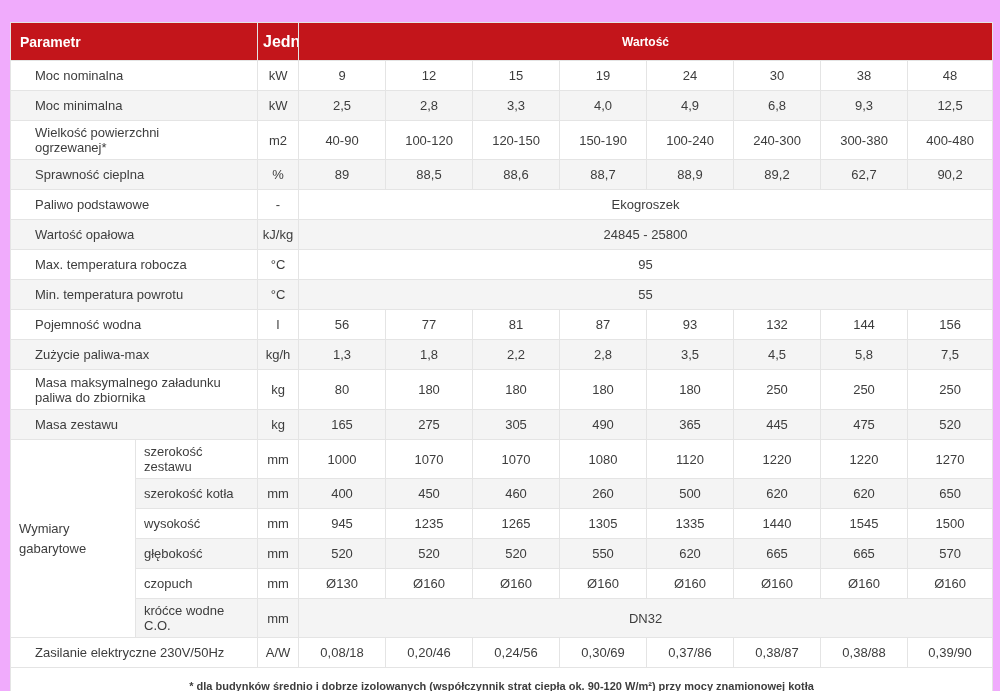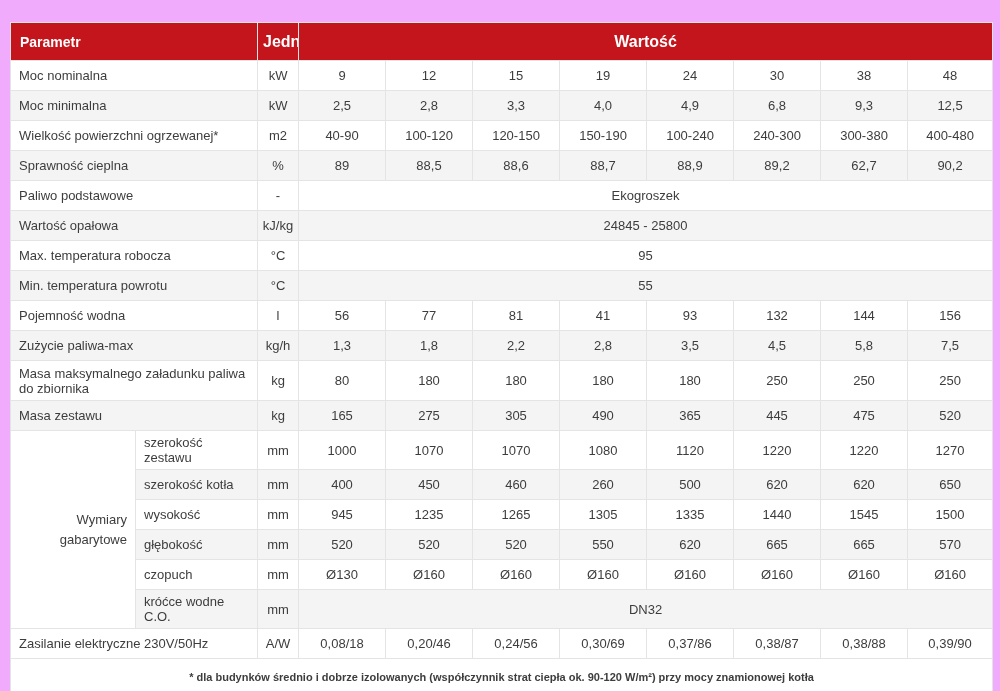--- a/index.html
+++ b/index.html
@@ -4,28 +4,28 @@
 <style>
   html,body{margin:0;padding:0;background:#ffffff;}
   body{font-family:"Liberation Sans","DejaVu Sans",sans-serif;}
   .page{position:relative;width:1000px;height:691px;background:#f0abfc;overflow:hidden;box-sizing:border-box;padding:22px 8px 0 10px;}
   table.spec{border-collapse:collapse;table-layout:fixed;width:982px;}
   table.spec td, table.spec th{border:1px solid #e4e4e4;box-sizing:border-box;overflow:hidden;}
   
   thead th{background:#c3151b;color:#ffffff;border:1px solid #c3151b;height:38px;border-top:3px solid #a31116;border-bottom:1px solid #b0b0b0;}
   th.h-param{text-align:left;padding-left:9px;font-size:14px;font-weight:bold;}
   th.h-unit{text-align:left;padding-left:5px;font-size:16px;font-weight:bold;border-left:2px solid #a31116;}
-  th.h-value{text-align:center;font-size:16px;font-weight:bold;border-left:2px solid #a31116;}
+  th.h-value{text-align:center;font-size:12px;font-weight:bold;border-left:2px solid #a31116;}
   
   tbody td{font-size:13px;color:#3d3d3d;height:30px;background-clip:padding-box;}
   tr.even td{background:#f4f4f4;}
   tr.odd td{background:#ffffff;}
-  td.param{ text-align:left;padding:4px 8px;}
+  td.param{ text-align:left;padding:4px 24px;}
   td.sub{ text-align:left;padding:4px 8px;}
-  td.group{ text-align:right;padding:4px 8px;background:#ffffff !important;line-height:1.5;}
+  td.group{ text-align:left;padding:4px 8px;background:#ffffff !important;line-height:1.5;}
   td.unit{ text-align:center;padding:4px 2px;}
   td.val{ text-align:center;padding:4px 2px;}
   td.merged{ text-align:center;padding:4px 2px;}
   tr.tall td{height:40px;}
   
   tr.footnote td{background:#ffffff;text-align:center;font-size:11px;font-weight:bold;color:#3d3d3d;height:16px;padding:12px 2px;}
 </style>
 </head>
 <body>
 
@@ -120,21 +120,21 @@
           <td class="param" colspan="2">Min. temperatura powrotu</td>
           <td class="unit">°C</td>
           <td class="merged" colspan="8">55</td>
         </tr>
         <tr class="odd">
           <td class="param" colspan="2">Pojemność wodna</td>
           <td class="unit">l</td>
           <td class="val">56</td>
           <td class="val">77</td>
           <td class="val">81</td>
-          <td class="val">41</td>
+          <td class="val">87</td>
           <td class="val">93</td>
           <td class="val">132</td>
           <td class="val">144</td>
           <td class="val">156</td>
         </tr>
         <tr class="even">
           <td class="param" colspan="2">Zużycie paliwa-max</td>
           <td class="unit">kg/h</td>
           <td class="val">1,3</td>
           <td class="val">1,8</td>

